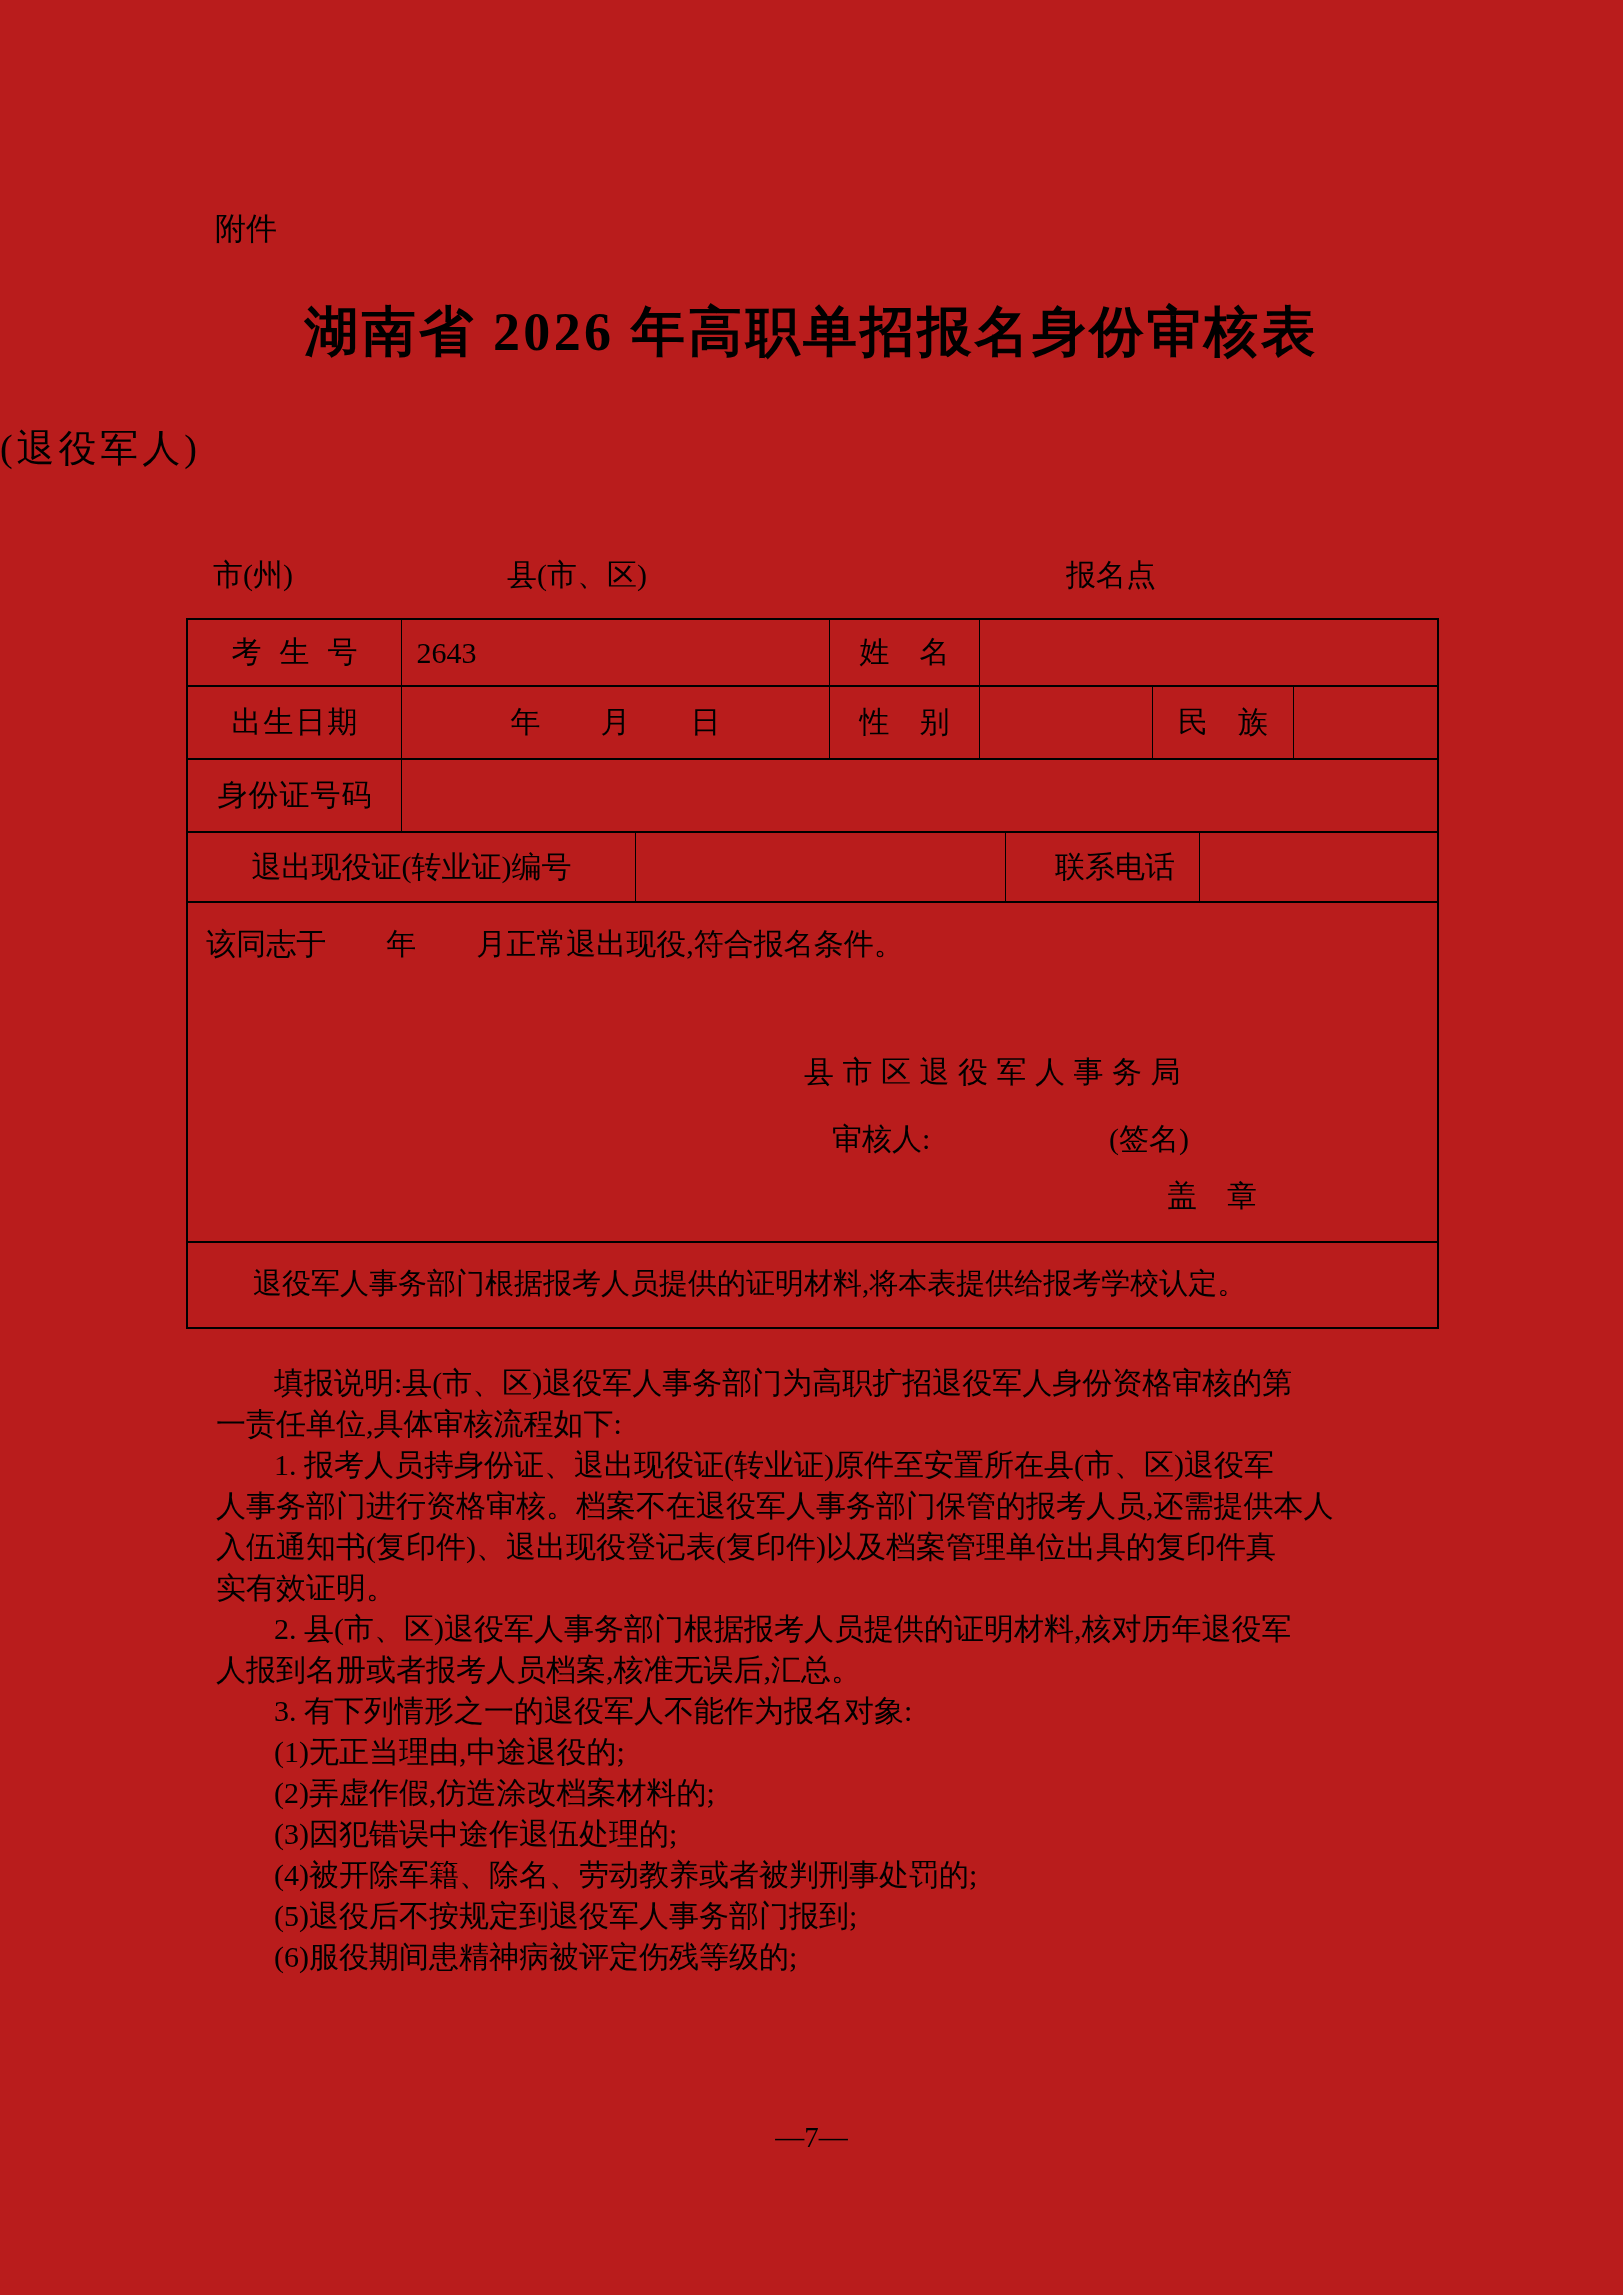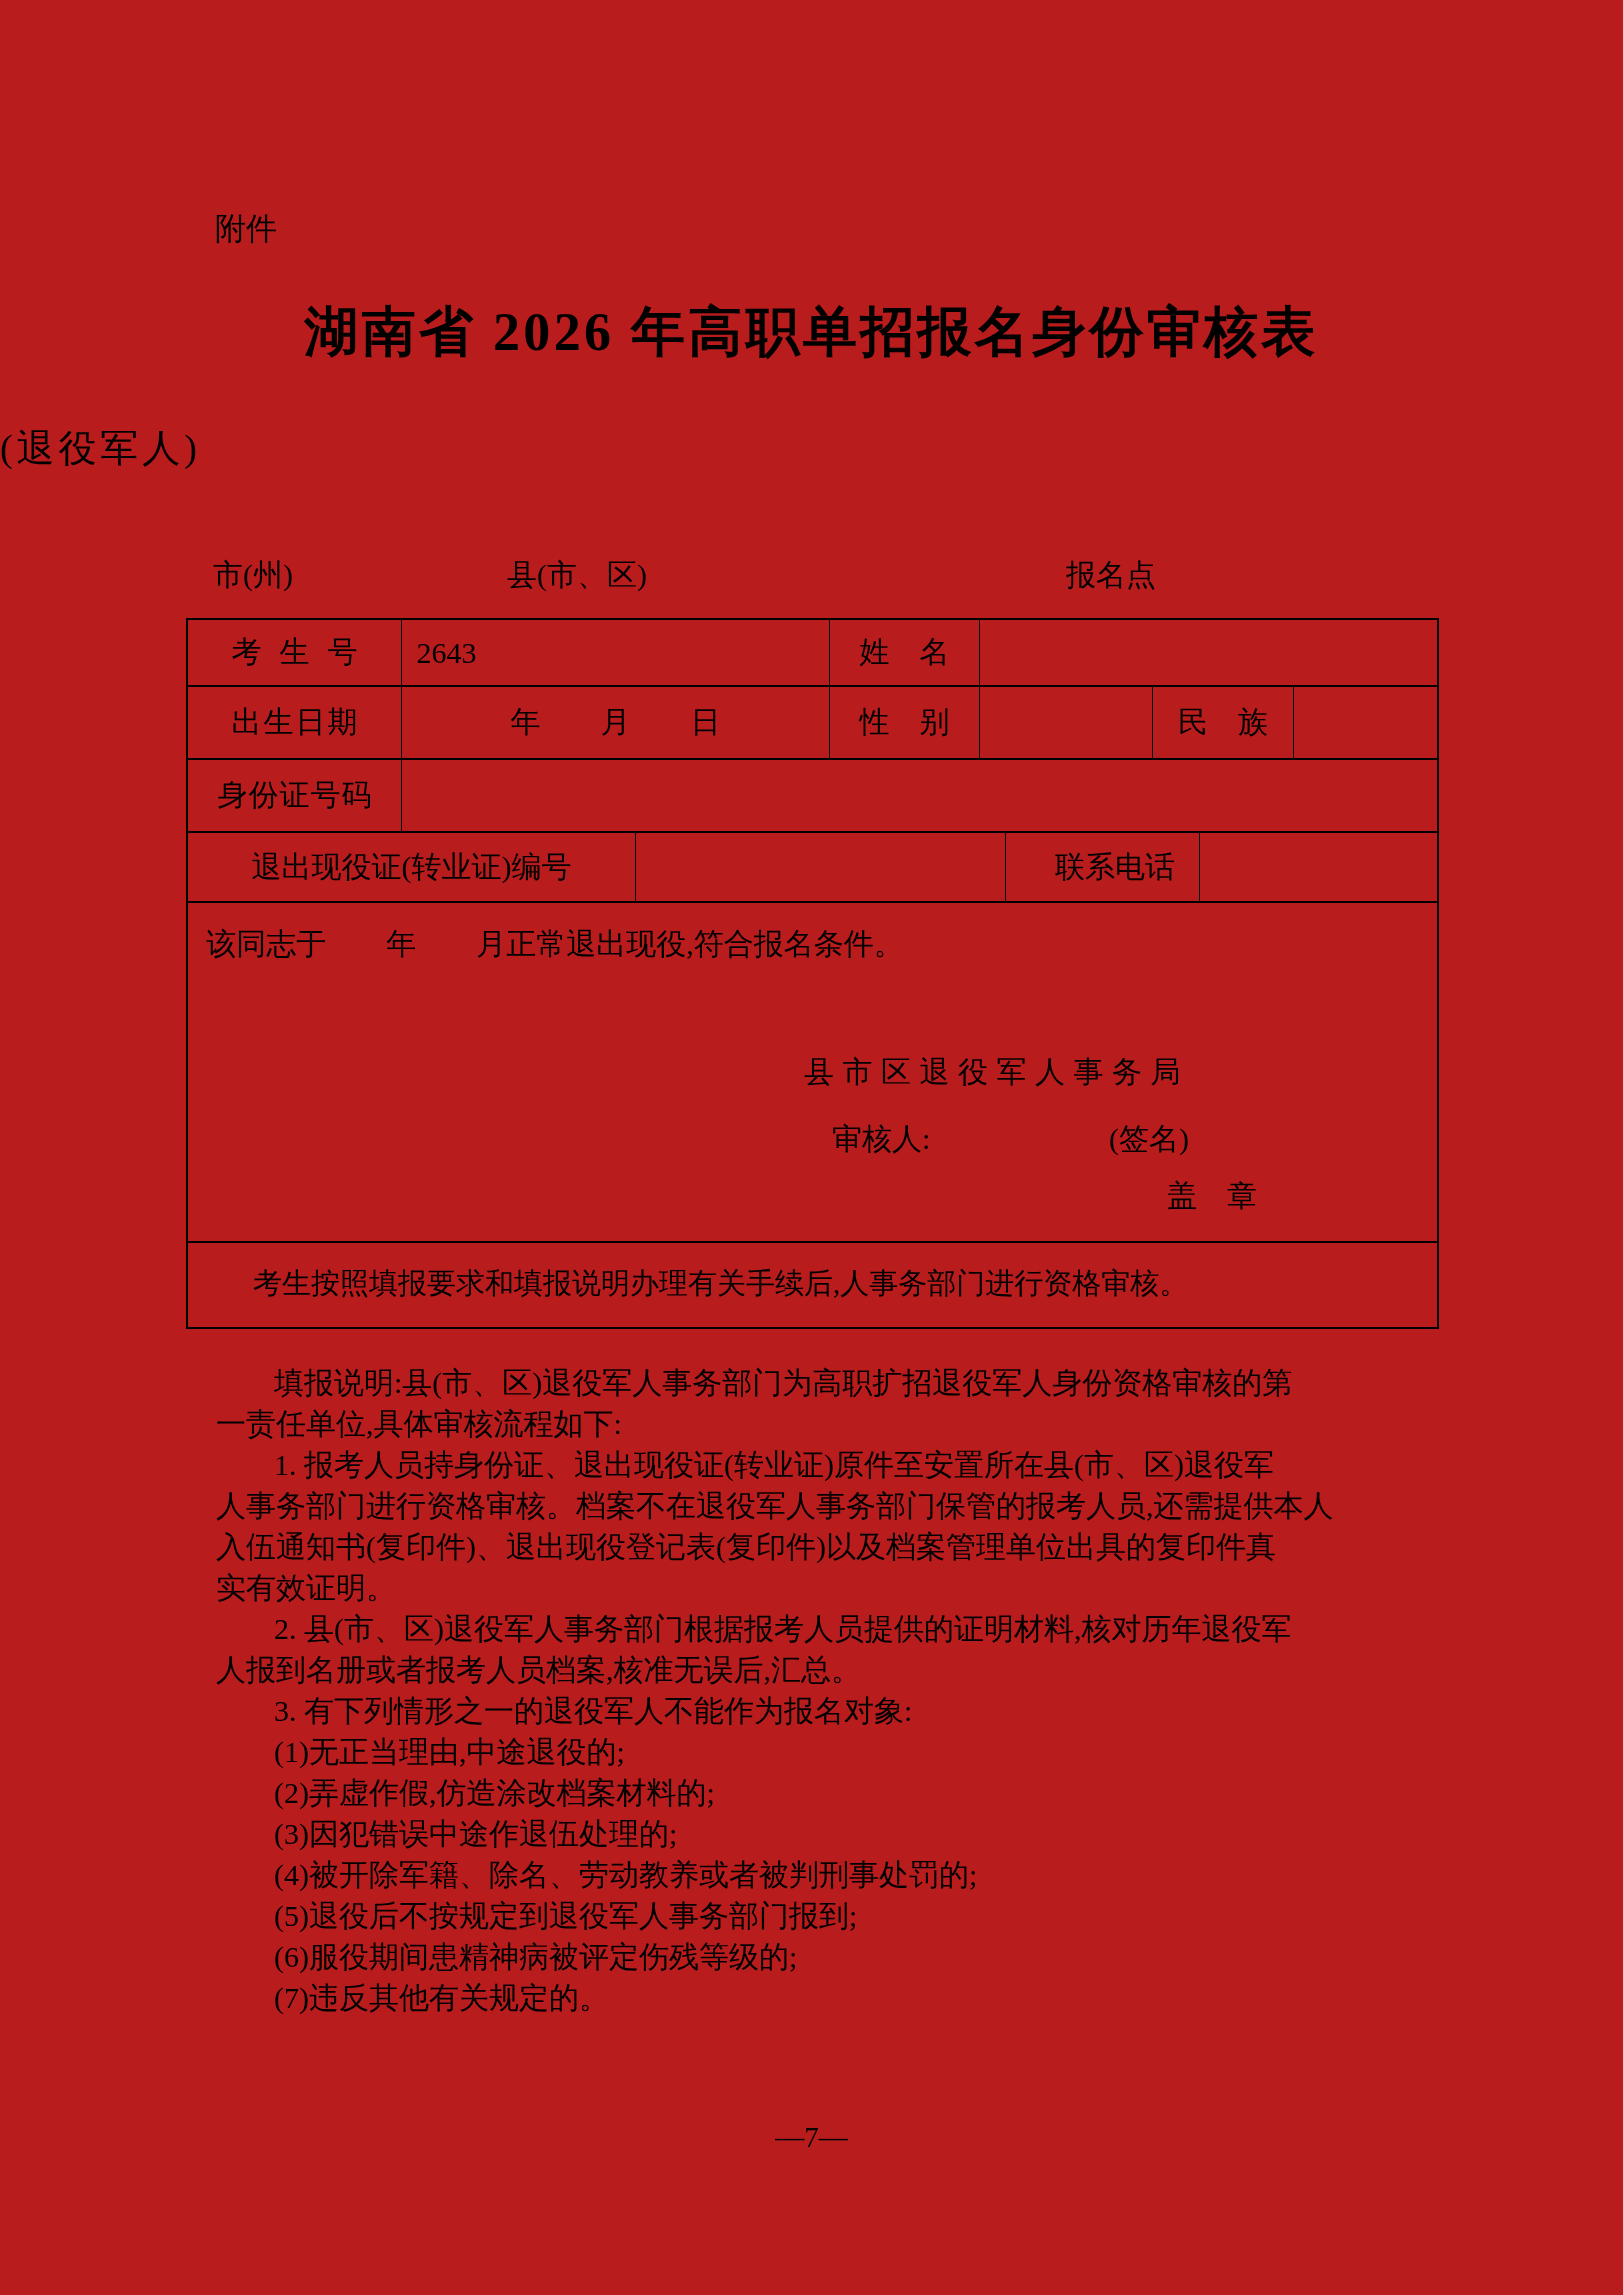--- a/index.html
+++ b/index.html
@@ -137,21 +137,21 @@
     <div class="trow r5">
       <div class="inner stmt">该同志于　　年　　月正常退出现役,符合报名条件。</div>
       <div class="inner agency">县市区退役军人事务局</div>
       <div class="inner reviewer">审核人:</div>
       <div class="inner signature">(签名)</div>
       <div class="inner seal">盖　章</div>
     </div>
 
     <div class="trow r6">
       <div class="cell left grow note-cell" style="border-right:none;">
-        <span>考生按照填报要求和填报说明办理有关手续后,人事务部门进行资格审核。</span>
+        <span>退役军人事务部门根据报考人员提供的证明材料,将本表提供给报考学校认定。</span>
       </div>
     </div>
 
   </div>
 
   <div class="abs instructions">
     <div class="iline indent">填报说明:县(市、区)退役军人事务部门为高职扩招退役军人身份资格审核的第</div>
     <div class="iline">一责任单位,具体审核流程如下:</div>
     <div class="iline indent">1. 报考人员持身份证、退出现役证(转业证)原件至安置所在县(市、区)退役军</div>
     <div class="iline">人事务部门进行资格审核。档案不在退役军人事务部门保管的报考人员,还需提供本人</div>
@@ -159,19 +159,18 @@
     <div class="iline">实有效证明。</div>
     <div class="iline indent">2. 县(市、区)退役军人事务部门根据报考人员提供的证明材料,核对历年退役军</div>
     <div class="iline">人报到名册或者报考人员档案,核准无误后,汇总。</div>
     <div class="iline indent">3. 有下列情形之一的退役军人不能作为报名对象:</div>
     <div class="iline indent">(1)无正当理由,中途退役的;</div>
     <div class="iline indent">(2)弄虚作假,仿造涂改档案材料的;</div>
     <div class="iline indent">(3)因犯错误中途作退伍处理的;</div>
     <div class="iline indent">(4)被开除军籍、除名、劳动教养或者被判刑事处罚的;</div>
     <div class="iline indent">(5)退役后不按规定到退役军人事务部门报到;</div>
     <div class="iline indent">(6)服役期间患精神病被评定伤残等级的;</div>
-    <div class="iline indent">(7)违反其他有关规定的。</div>
   </div>
 
   <div class="abs pageno">—7—</div>
 
 </div>
 
 
 </body></html>

